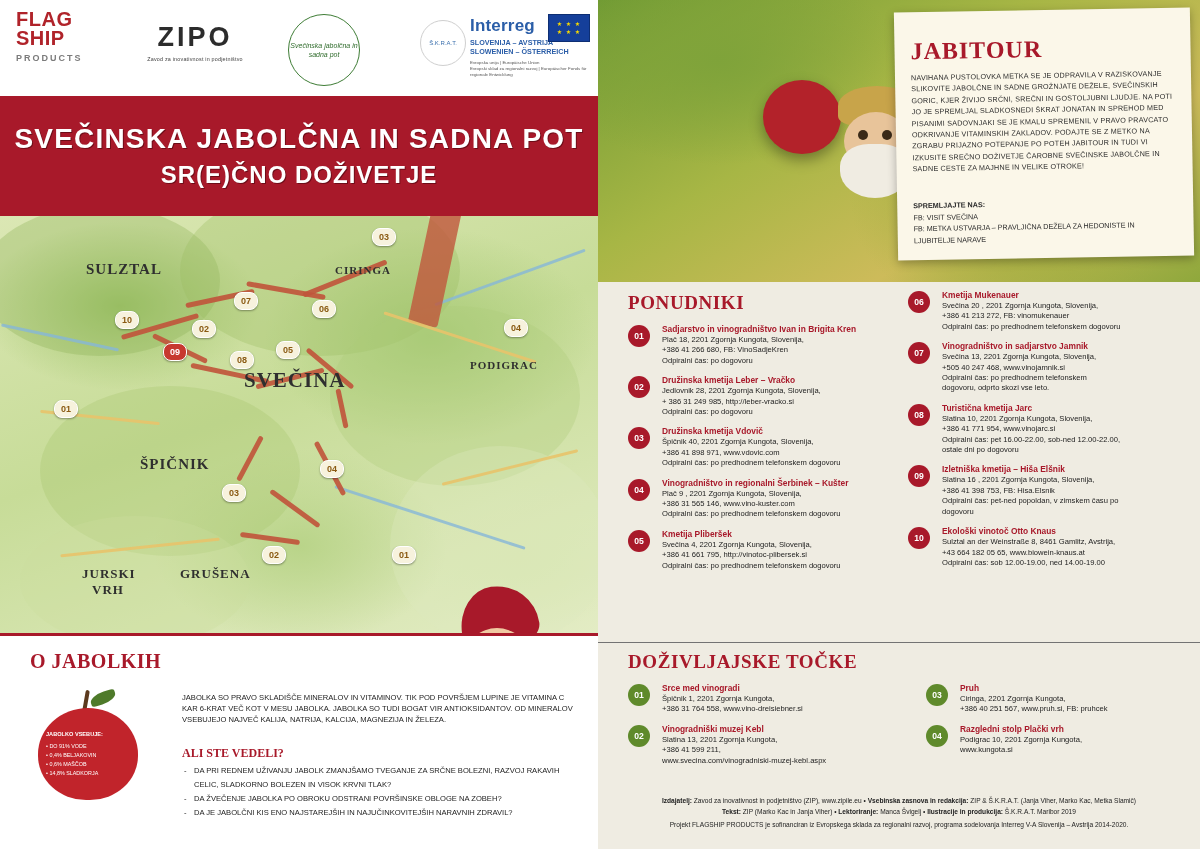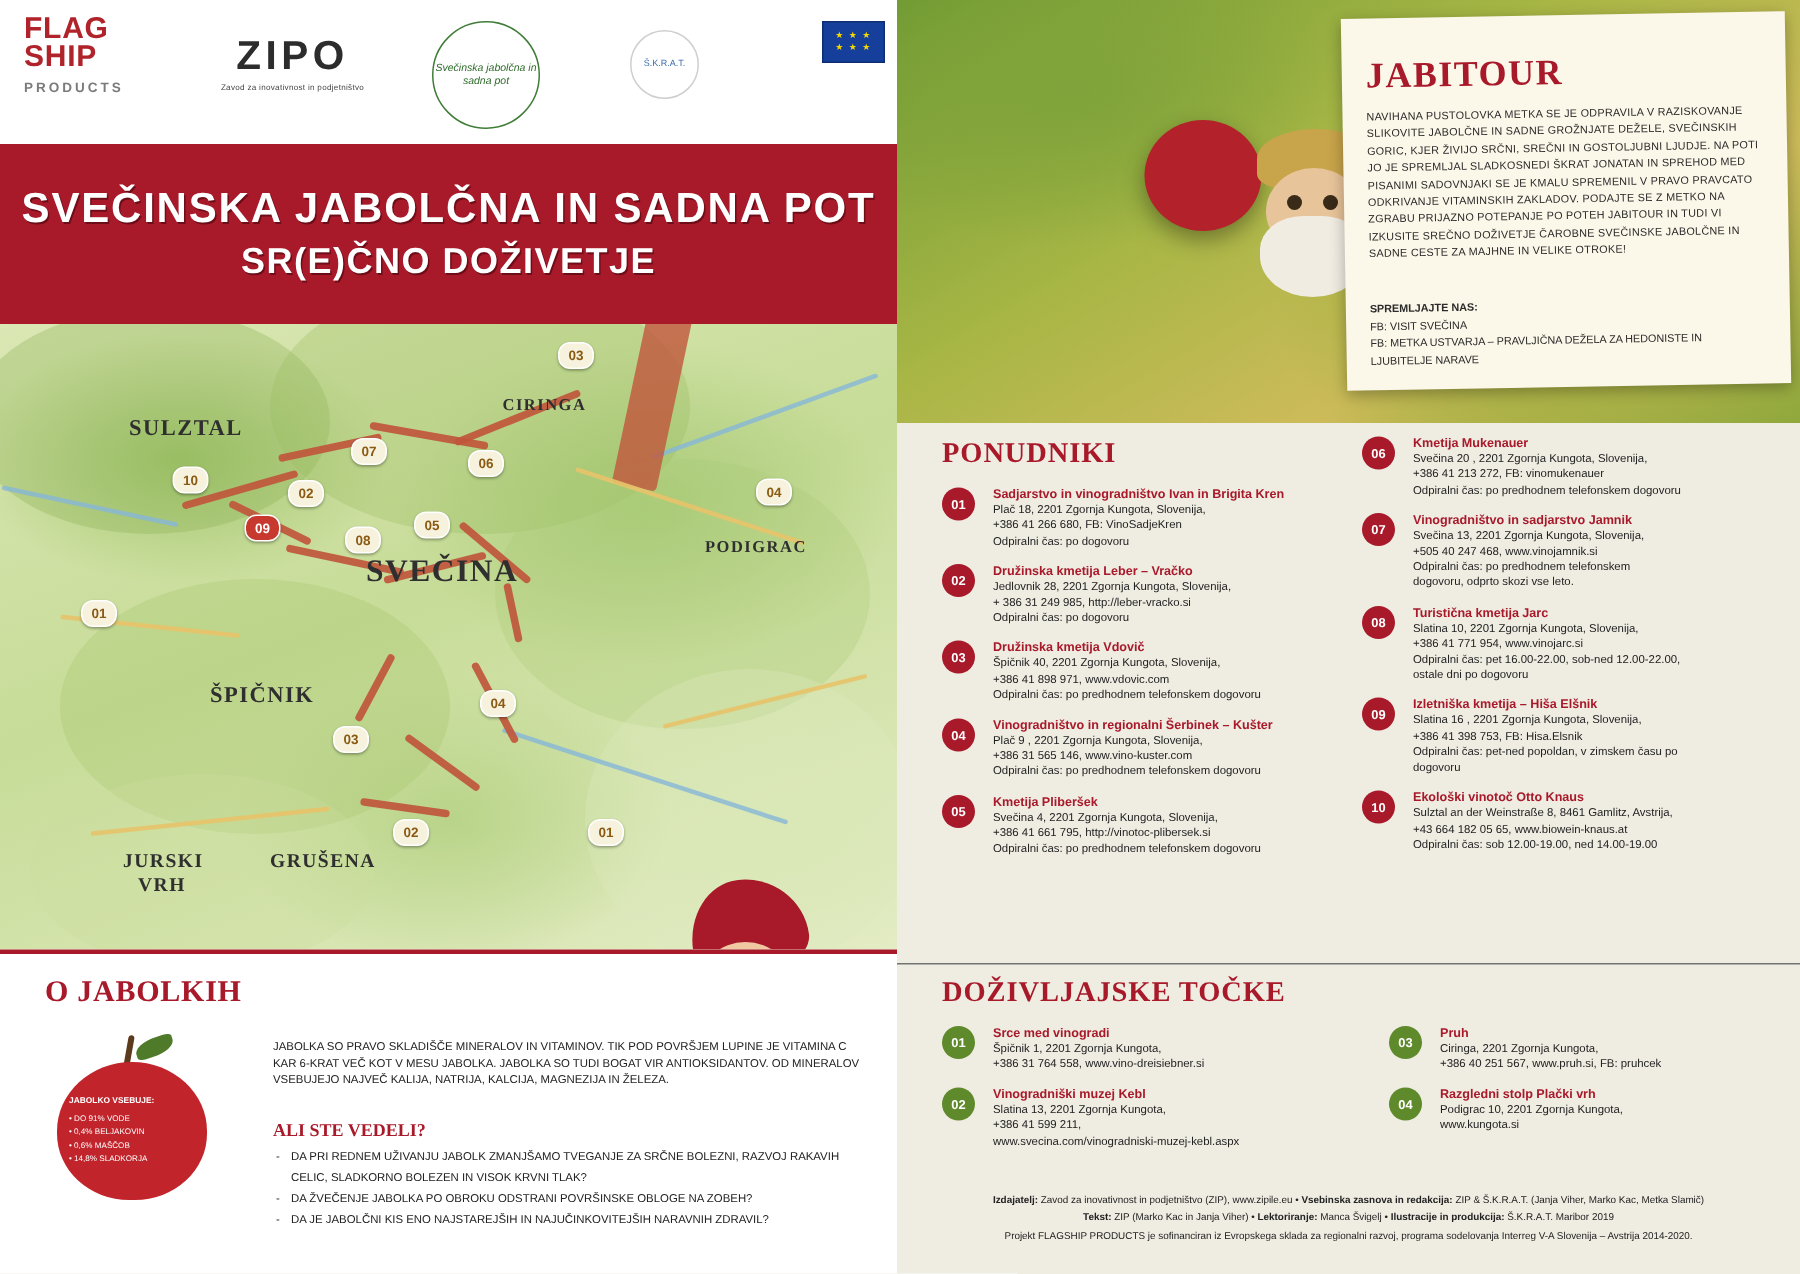--- a/index.html
+++ b/index.html
@@ -136,20 +136,27 @@
         <div class="z-main">ZIPO</div>
         <div class="z-sub">Zavod za inovativnost in podjetništvo</div>
       </div>
 
       <div class="logo-circle">
         <span>Svečinska jabolčna in sadna pot</span>
       </div>
 
       <div class="logo-interreg">
         <div class="interreg-badge">Š.K.R.A.T.</div>
+        <div class="interreg-txt">
+          <div class="it1">Interreg</div>
+          <div class="it2" style="white-space:pre-line;">SLOVENIJA – AVSTRIJA
+SLOWENIEN – ÖSTERREICH</div>
+          <div class="it3" style="white-space:pre-line;">Evropska unija | Europäische Union
+Evropski sklad za regionalni razvoj | Europäischer Fonds für regionale Entwicklung</div>
+        </div>
         <div class="eu-flag">
           <div class="eu-stars">★ ★ ★ ★ ★ ★</div>
         </div>
       </div>
     </div>
 
     <div class="title-band">
       <div class="t1">SVEČINSKA JABOLČNA IN SADNA POT</div>
       <div class="t2">SR(E)ČNO DOŽIVETJE</div>
     </div>
@@ -188,21 +195,21 @@
       <div class="road-thin" style="left:380px;top:120px;width:160px;height:3px;transform:rotate(18deg);"></div>
       <div class="road-thin" style="left:440px;top:250px;width:140px;height:3px;transform:rotate(-14deg);"></div>
 
       <div class="gnome">
         <div class="g-hat"></div>
         <div class="g-face"></div>
 
       </div>
 
       <div id="map-labels">
-          <div class="maplabel" style="left: 86px; top: 62px; font-size: 15px;">SULZTAL</div>
+          <div class="maplabel" style="left: 86px; top: 45px; font-size: 15px;">SULZTAL</div>
           <div class="maplabel" style="left: 335px; top: 48px; font-size: 11px;">CIRINGA</div>
           <div class="maplabel" style="left: 244px; top: 152px; font-size: 21px;">SVEČINA</div>
           <div class="maplabel" style="left: 470px; top: 143px; font-size: 11px;">PODIGRAC</div>
           <div class="maplabel" style="left: 140px; top: 240px; font-size: 15px;">ŠPIČNIK</div>
           <div class="maplabel" style="left: 82px; top: 350px; font-size: 13px;">JURSKI</div>
           <div class="maplabel" style="left: 92px; top: 366px; font-size: 13px;">VRH</div>
           <div class="maplabel" style="left: 180px; top: 350px; font-size: 13px;">GRUŠENA</div>
         </div>
       <div id="map-markers">
           <div class="mark wht" style="left: 372px; top: 12px;">03</div>

